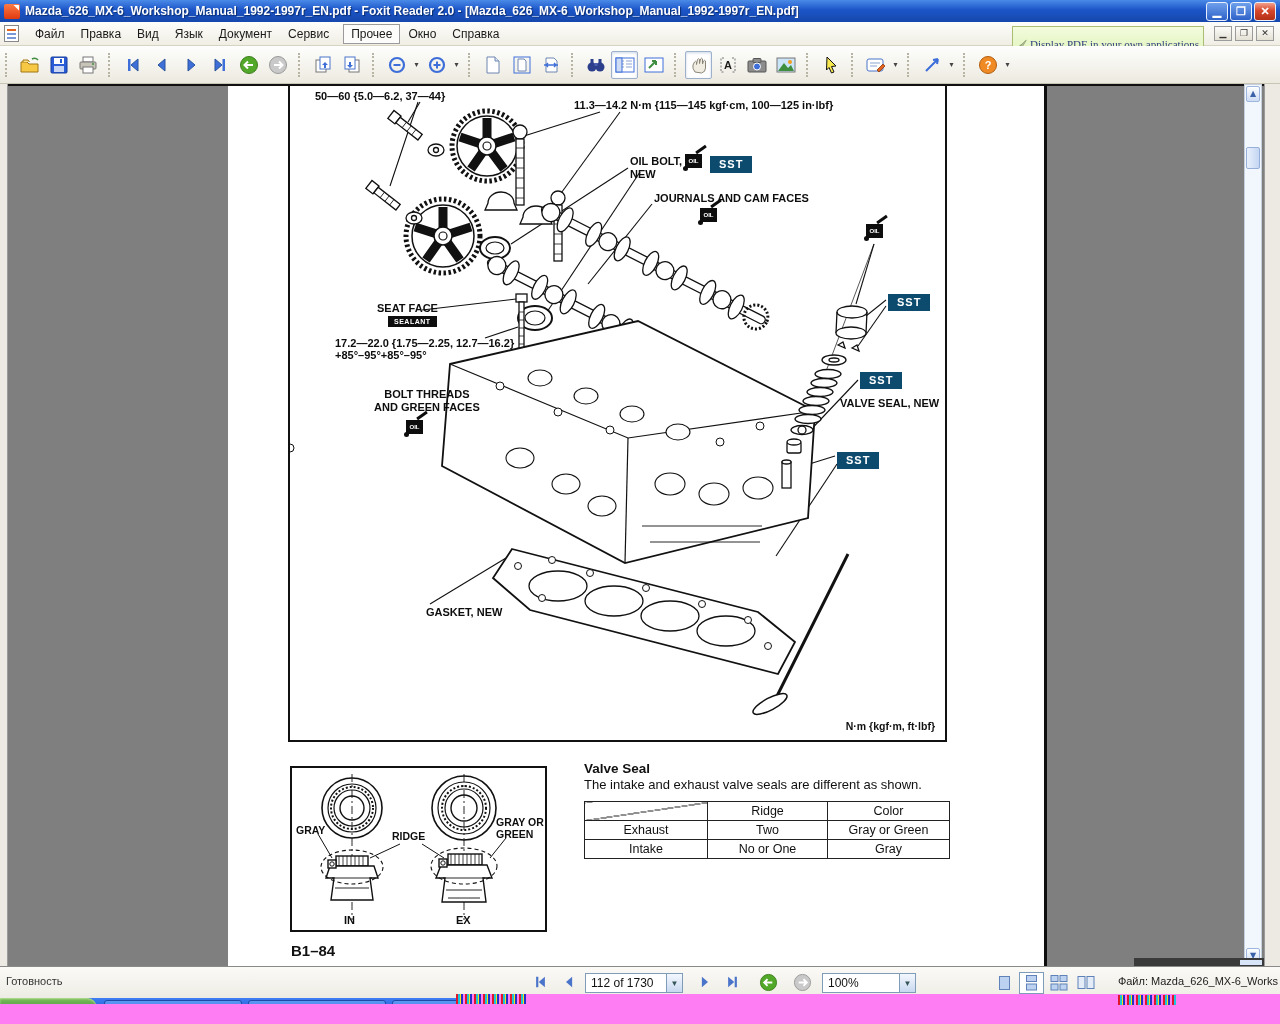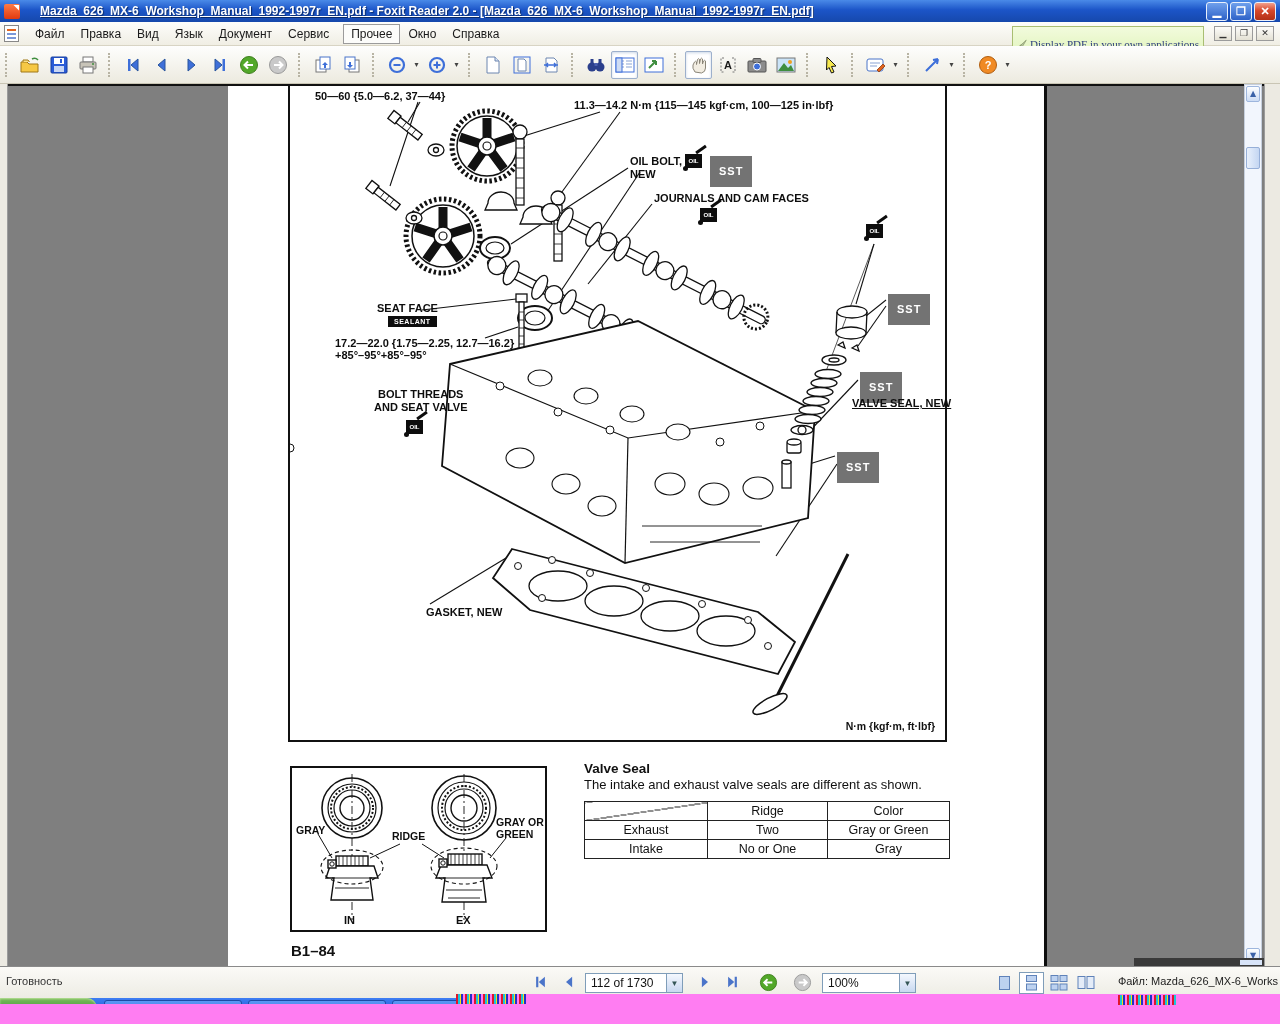--- a/index.html
+++ b/index.html
@@ -4,22 +4,22 @@
 <style>
   html,body{margin:0;padding:0;background:#444;}
   *{box-sizing:border-box;}
   #screen{position:relative;width:1280px;height:1024px;overflow:hidden;
     font-family:"Liberation Sans",sans-serif;background:#7F7F7F;}
 
   
   #titlebar{position:absolute;left:0;top:0;width:1280px;height:22px;
     background:linear-gradient(#4A8AE8,#1C55C8 45%,#1648AC);
     display:flex;align-items:center;padding:0 4px;color:#fff;}
-  #titlebar .ttl{font:bold 12px "Liberation Sans",sans-serif;margin-left:20px;
-    white-space:nowrap;overflow:hidden;text-shadow:1px 1px 1px #0A2B6B;text-decoration:underline;}
+  #titlebar .ttl{font:bold 12px "Liberation Sans",sans-serif;margin-left:5px;
+    white-space:nowrap;overflow:hidden;text-shadow:1px 1px 1px #0A2B6B;}
   .appico{width:16px;height:15px;background:linear-gradient(#FF7A45,#E03A10);
     border-radius:2px;position:relative;flex:0 0 auto;}
   .appico::after{content:"";position:absolute;right:1px;top:1px;width:6px;height:6px;
     background:#fff;clip-path:polygon(0 0,100% 100%,100% 0);}
   .wbtns{position:absolute;right:4px;top:2px;display:flex;gap:2px;}
   .wbtn{width:22px;height:19px;border-radius:3px;border:1px solid #E8F0FC;
     background:linear-gradient(#6FA0EC,#2E62C8);color:#fff;font:bold 11px/1 "Liberation Sans",sans-serif;
     display:flex;align-items:center;justify-content:center;}
   .wbtn.close{background:linear-gradient(#F2A08C,#D6472B 45%,#B33016);}
 
@@ -57,22 +57,22 @@
   #leftedge{position:absolute;left:0;top:0;width:8px;height:882px;background:#ECEAE2;border-right:1px solid #9B9B9B;}
   #rightframe{position:absolute;left:1264px;top:0;width:16px;height:882px;background:#ECEAE2;border-left:1px solid #9B9B9B;}
   #page{position:absolute;left:228px;top:0;width:816px;height:882px;background:#fff;}
   #pageredge{position:absolute;left:1044px;top:0;width:3px;height:882px;background:#0d0d0d;}
 
   #diagbox{position:absolute;left:288px;top:2px;width:659px;height:656px;background:#fff;
     border:2px solid #111;border-top:none;}
   #insetbox{position:absolute;left:290px;top:682px;width:257px;height:166px;background:#fff;border:2px solid #111;}
 
   .dlabel{position:absolute;font:bold 11px/1.2 "Liberation Sans",sans-serif;color:#0d0d0d;white-space:nowrap;}
-  .sst{position:absolute;background:#737373;color:#fff;font:bold 11px/1 "Liberation Sans",sans-serif;
-    padding:10px 9px;letter-spacing:1px;}
+  .sst{position:absolute;background:#0c4a6e;color:#fff;font:bold 11px/1 "Liberation Sans",sans-serif;
+    padding:3px 9px;letter-spacing:1px;}
   .sealant{position:absolute;background:#0d0d0d;color:#fff;font:bold 7px/1 "Liberation Sans",sans-serif;
     padding:2px 6px;letter-spacing:.5px;}
   .oil{position:absolute;width:17px;height:14px;background:#0d0d0d;color:#fff;
     font:bold 6px/1 "Liberation Sans",sans-serif;display:flex;align-items:center;justify-content:center;}
   .oil::before{content:"";position:absolute;top:-6px;right:-5px;width:12px;height:3px;background:#0d0d0d;
     transform:rotate(-35deg);}
   .oil::after{content:"";position:absolute;bottom:-3px;left:-2px;width:5px;height:5px;border-radius:50%;background:#0d0d0d;}
 
   #vstitle{position:absolute;left:584px;top:677px;font:bold 13.5px "Liberation Sans",sans-serif;color:#111;}
   #vsbody{position:absolute;left:584px;top:693px;font:13px "Liberation Sans",sans-serif;color:#111;text-align:right;}
@@ -587,28 +587,28 @@
           <span>OIL</span>
         </div>
       <div class="oil" style="left:576px;top:138px;">
           <span>OIL</span>
         </div>
       <div class="dlabel" style="left:87px;top:216px;">SEAT FACE</div>
       <div class="sealant" style="left:98px;top:230px;">SEALANT</div>
       <div class="dlabel" style="left:45px;top:251px;">17.2—22.0 {1.75—2.25, 12.7—16.2}</div>
       <div class="dlabel" style="left:45px;top:263px;">+85°–95°+85°–95°</div>
       <div class="dlabel" style="left:84px;top:302px;text-align:center;">
-        <span>BOLT THREADS</span><br><span>AND SEAT VALVE</span>
+        <span>BOLT THREADS</span><br><span>AND GREEN FACES</span>
       </div>
       <div class="oil" style="left:116px;top:334px;">
           <span>OIL</span>
         </div>
       <div class="sst" style="left:598px;top:208px;">SST</div>
       <div class="sst" style="left:570px;top:286px;">SST</div>
-      <div class="dlabel" style="left:562px;top:311px;text-decoration:underline;">VALVE SEAL, NEW</div>
+      <div class="dlabel" style="left:550px;top:311px;">VALVE SEAL, NEW</div>
       <div class="sst" style="left:547px;top:366px;">SST</div>
       <div class="dlabel" style="left:136px;top:520px;">GASKET, NEW</div>
       <div id="footnote">N·m {kgf·m, ft·lbf}</div>
     </div>
 
     <div id="insetbox">
       <svg width="253" height="162" viewBox="0 0 253 162">
         <g stroke="#111" fill="none">
           <path d="M60,6 V152 M172,6 V152" stroke-width="0.9" stroke-dasharray="8 3 2 3"></path>
           <circle cx="60" cy="40" r="30" stroke-width="1.6"></circle>

